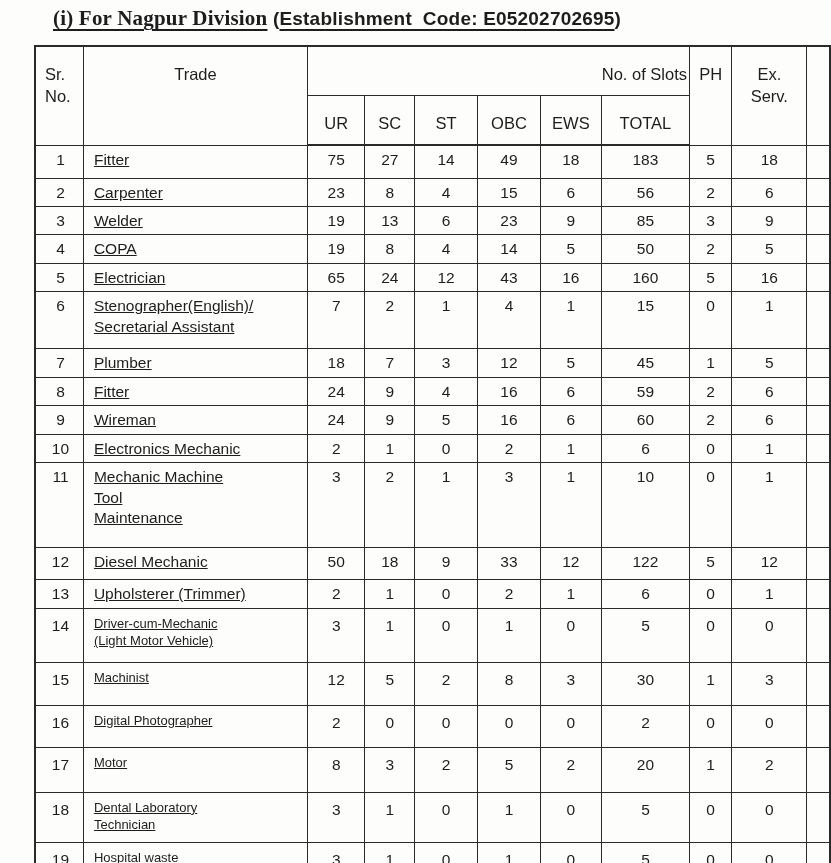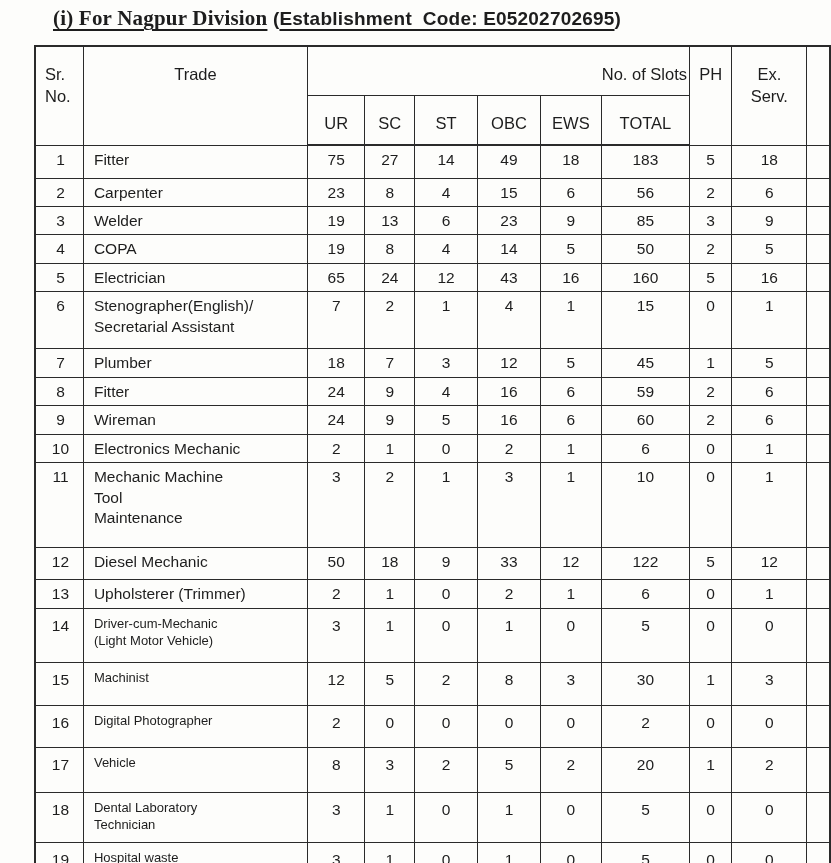--- a/index.html
+++ b/index.html
@@ -73,20 +73,21 @@
     font-size:15.5px;
     line-height:1.32;
     padding:4px 2px 3px 2px;
     text-align:center;
   }
   td.c-sr{padding-left:4px;}
   td.c-trade{
     text-align:left;
     padding-left:10px;
     white-space:pre-line;
+    text-decoration:underline;
   }
   
   tbody tr:nth-child(n+14) td.c-trade{font-size:13px;padding-top:6px;}
   tbody tr:nth-child(n+14) td{padding-top:7px;}
   
   tbody tr{height:28px;}
   tbody tr:nth-child(1){height:33px;}
   tbody tr:nth-child(6){height:57px;}
   tbody tr:nth-child(11){height:85px;}
   tbody tr:nth-child(12){height:32px;}
@@ -347,21 +348,21 @@
     <td class="c-num">0</td>
     <td class="c-num">0</td>
     <td class="c-num">0</td>
     <td class="c-num">2</td>
     <td class="c-num">0</td>
     <td class="c-num">0</td>
     <td class="c-sliver"></td>
   </tr>
         <tr>
     <td class="c-sr">17</td>
-    <td class="c-trade">Vehicle</td>
+    <td class="c-trade">Motor</td>
     <td class="c-num">8</td>
     <td class="c-num">3</td>
     <td class="c-num">2</td>
     <td class="c-num">5</td>
     <td class="c-num">2</td>
     <td class="c-num">20</td>
     <td class="c-num">1</td>
     <td class="c-num">2</td>
     <td class="c-sliver"></td>
   </tr>

